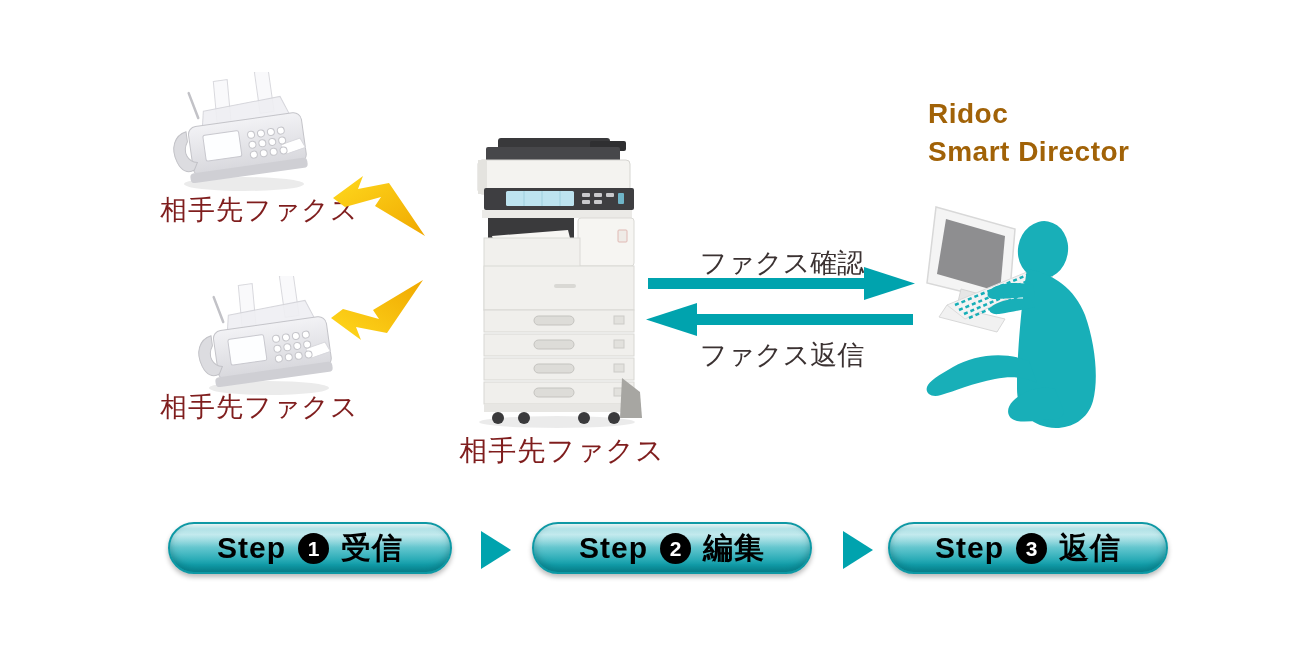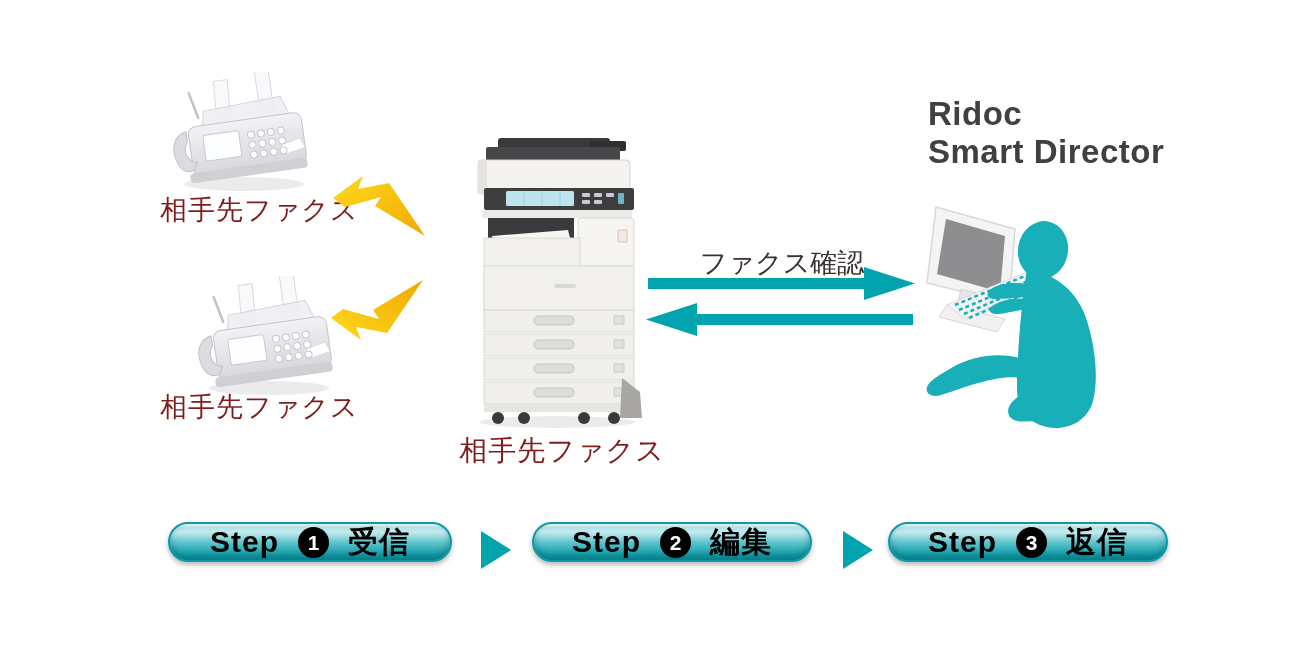--- a/index.html
+++ b/index.html
@@ -4,25 +4,25 @@
 <style>
   html,body{margin:0;padding:0;background:#fff;}
   #stage{
     position:relative;width:1300px;height:650px;background:#ffffff;overflow:hidden;
     font-family:"Liberation Sans","DejaVu Sans",sans-serif;color:#3b3232;
   }
   .abs{position:absolute;}
   .jp-label{font-size:27px;letter-spacing:1px;color:#7f1d1d;white-space:nowrap;}
   .printer-label{width:220px;text-align:center;font-size:28px;}
   .flow-label{width:268px;text-align:center;font-size:27px;}
-  .ridoc-title{font-size:33px;font-weight:bold;color:#404040;line-height:38px;letter-spacing:.5px;}
+  .ridoc-title{font-size:28px;font-weight:bold;color:#a16207;line-height:38px;letter-spacing:.5px;}
   
   .pill{
-    position:absolute;top:522px;height:40px;border-radius:27px;
-    display:flex;align-items:center;justify-content:center;gap:19px;
+    position:absolute;top:522px;height:52px;border-radius:27px;
+    display:flex;align-items:center;justify-content:center;gap:12px;
     background:
       linear-gradient(180deg, rgba(255,255,255,.95) 0%, rgba(255,255,255,.45) 10%, rgba(255,255,255,0) 48%),
       linear-gradient(180deg, #4ab9c2 0%, #a8e1e6 22%, #55c0c9 55%, #12a0ac 85%, #0b96a2 100%);
     border:2px solid #0e98a4;
     box-shadow:0 3px 5px rgba(0,0,0,.28), inset 0 -4px 7px rgba(0,75,85,.38);
     box-sizing:border-box;
   }
   .pill-text{font-size:30px;font-weight:bold;color:#000;letter-spacing:1px;}
   .numball{
     width:31px;height:31px;border-radius:50%;background:#000;color:#fff;
@@ -183,20 +183,21 @@
 
   <div class="abs flow-label" style="left:648px;top:245px">ファクス確認</div>
   <svg class="abs" style="left:648px;top:266px" width="268" height="36" viewBox="0 0 268 36">
     <rect x="0" y="12" width="220" height="11" fill="#00A3AE"></rect>
     <polygon points="216,1 267,17.5 216,34" fill="#00A3AE"></polygon>
   </svg>
   <svg class="abs" style="left:645px;top:302px" width="268" height="36" viewBox="0 0 268 36">
     <rect x="48" y="12" width="220" height="11" fill="#00A3AE"></rect>
     <polygon points="52,1 1,17.5 52,34" fill="#00A3AE"></polygon>
   </svg>
+  <div class="abs flow-label" style="left:648px;top:337px">ファクス返信</div>
 
   <div class="abs ridoc-title" style="left:928px;top:95px">
     <div>Ridoc</div>
     <div>Smart Director</div>
   </div>
 
   <svg class="abs" style="left:903px;top:193px" width="215" height="235" viewBox="0 0 215 235">
 
     <polygon points="33,14 112,36 106,110 24,90" fill="#F4F4F4" stroke="#D8D8D8" stroke-width="1.5"></polygon>
     <polygon points="43,26 102,43 97,99 34,81" fill="#8E8E90"></polygon>

